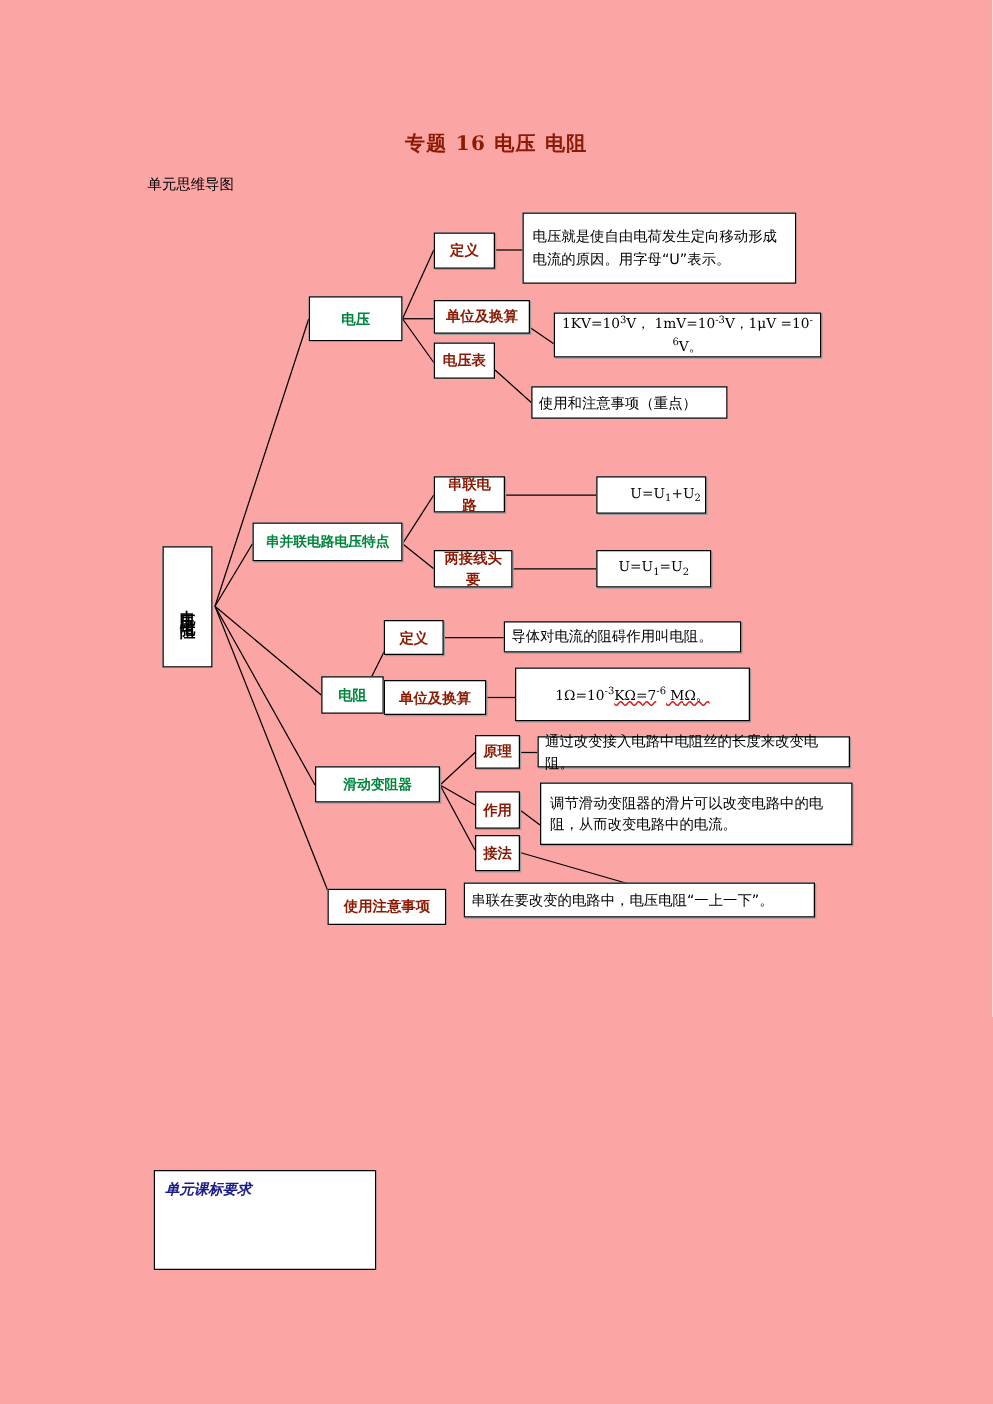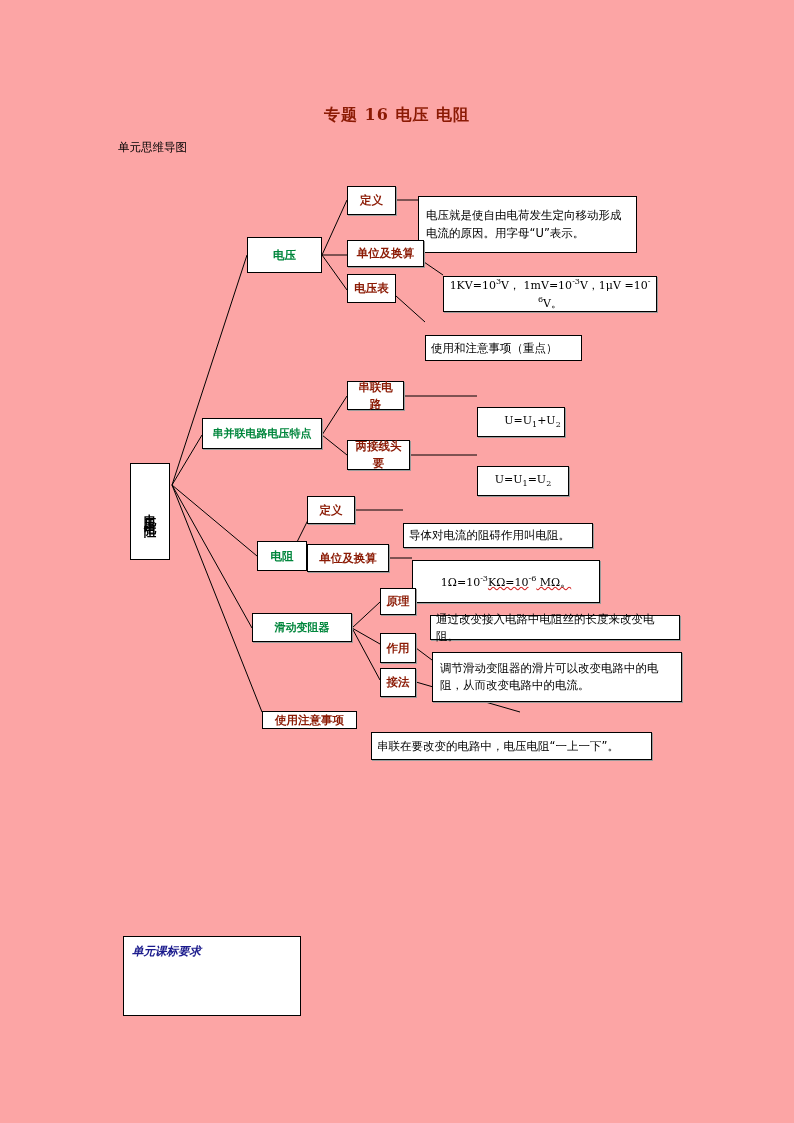--- a/index.html
+++ b/index.html
@@ -62,21 +62,21 @@
     font-size: 11.5px;
     line-height: 1.45;
     padding: 2px 5px;
   }
   .node.center  { justify-content: center; text-align: center; }
   .node.left    { justify-content: flex-start; text-align: left; }
 
   
   .t-red   { color: #8B1A04; font-weight: bold; }
   .t-green { color: #00863C; font-weight: bold; }
-  .t-black { color: #000000; margin-top: 26px; }
+  .t-black { color: #000000; }
   .t-navy  { color: #1A1A8C; font-weight: bold; }
 
   
   .shadow {
     box-shadow: 1px 1px 0 0 #9a9a9a;
   }
 
   
   #node-root {
     writing-mode: vertical-rl;
@@ -202,36 +202,36 @@
 
   <div class="node center t-green" style="left:257px; top:541px; width:50px; height:30px;">电阻</div>
 
   <div class="node center t-red shadow" style="left:307px; top:496px; width:48px; height:28px;">定义</div>
 
   <div class="node left t-black shadow" style="left:403px; top:497px; width:190px; height:25px;">导体对电流的阻碍作用叫电阻。</div>
 
   <div class="node center t-red shadow" style="left:307px; top:544px; width:82px; height:28px;">单位及换算</div>
 
   <div class="node center t-black formula shadow" style="left:412px; top:534px; width:188px; height:43px;">
-    <span><span>1Ω=10</span><span class="sup">-3</span><span class="wavy">KΩ=10</span><span class="sup">-6</span><span class="wavy"> MΩ。</span></span>
+    <span><span>1Ω=10</span><span class="sup">-3</span><span class="wavy">KΩ=7</span><span class="sup">-6</span><span class="wavy"> MΩ。</span></span>
   </div>
 
   <div class="node center t-green shadow" style="left:252px; top:613px; width:100px; height:29px; font-size:11px;">滑动变阻器</div>
 
   <div class="node center t-red shadow" style="left:380px; top:588px; width:36px; height:27px;">原理</div>
 
   <div class="node left t-black shadow" style="left:430px; top:589px; width:250px; height:25px;">通过改变接入电路中电阻丝的长度来改变电阻。</div>
 
   <div class="node center t-red shadow" style="left:380px; top:633px; width:36px; height:30px;">作用</div>
 
   <div class="node left t-black shadow" style="left:432px; top:626px; width:250px; height:50px; padding:4px 7px; line-height:1.5;">调节滑动变阻器的滑片可以改变电路中的电阻，从而改变电路中的电流。</div>
 
   <div class="node center t-red shadow" style="left:380px; top:668px; width:36px; height:29px;">接法</div>
 
   <div class="node left t-black shadow" style="left:371px; top:706px; width:281px; height:28px; left:371px;">串联在要改变的电路中，电压电阻“一上一下”。</div>
 
-  <div class="node center t-red" style="left:262px; top:711px; width:95px; height:18px;text-align:right;">使用注意事项</div>
+  <div class="node center t-red" style="left:262px; top:711px; width:95px; height:29px;text-align:right;">使用注意事项</div>
 
   <div class="node" id="node-standards" style="left:123px; top:936px; width:178px; height:80px;font-style:italic;">
     <span class="t-navy">单元课标要求</span>
   </div>
 
 </div>
 
 </body></html>

